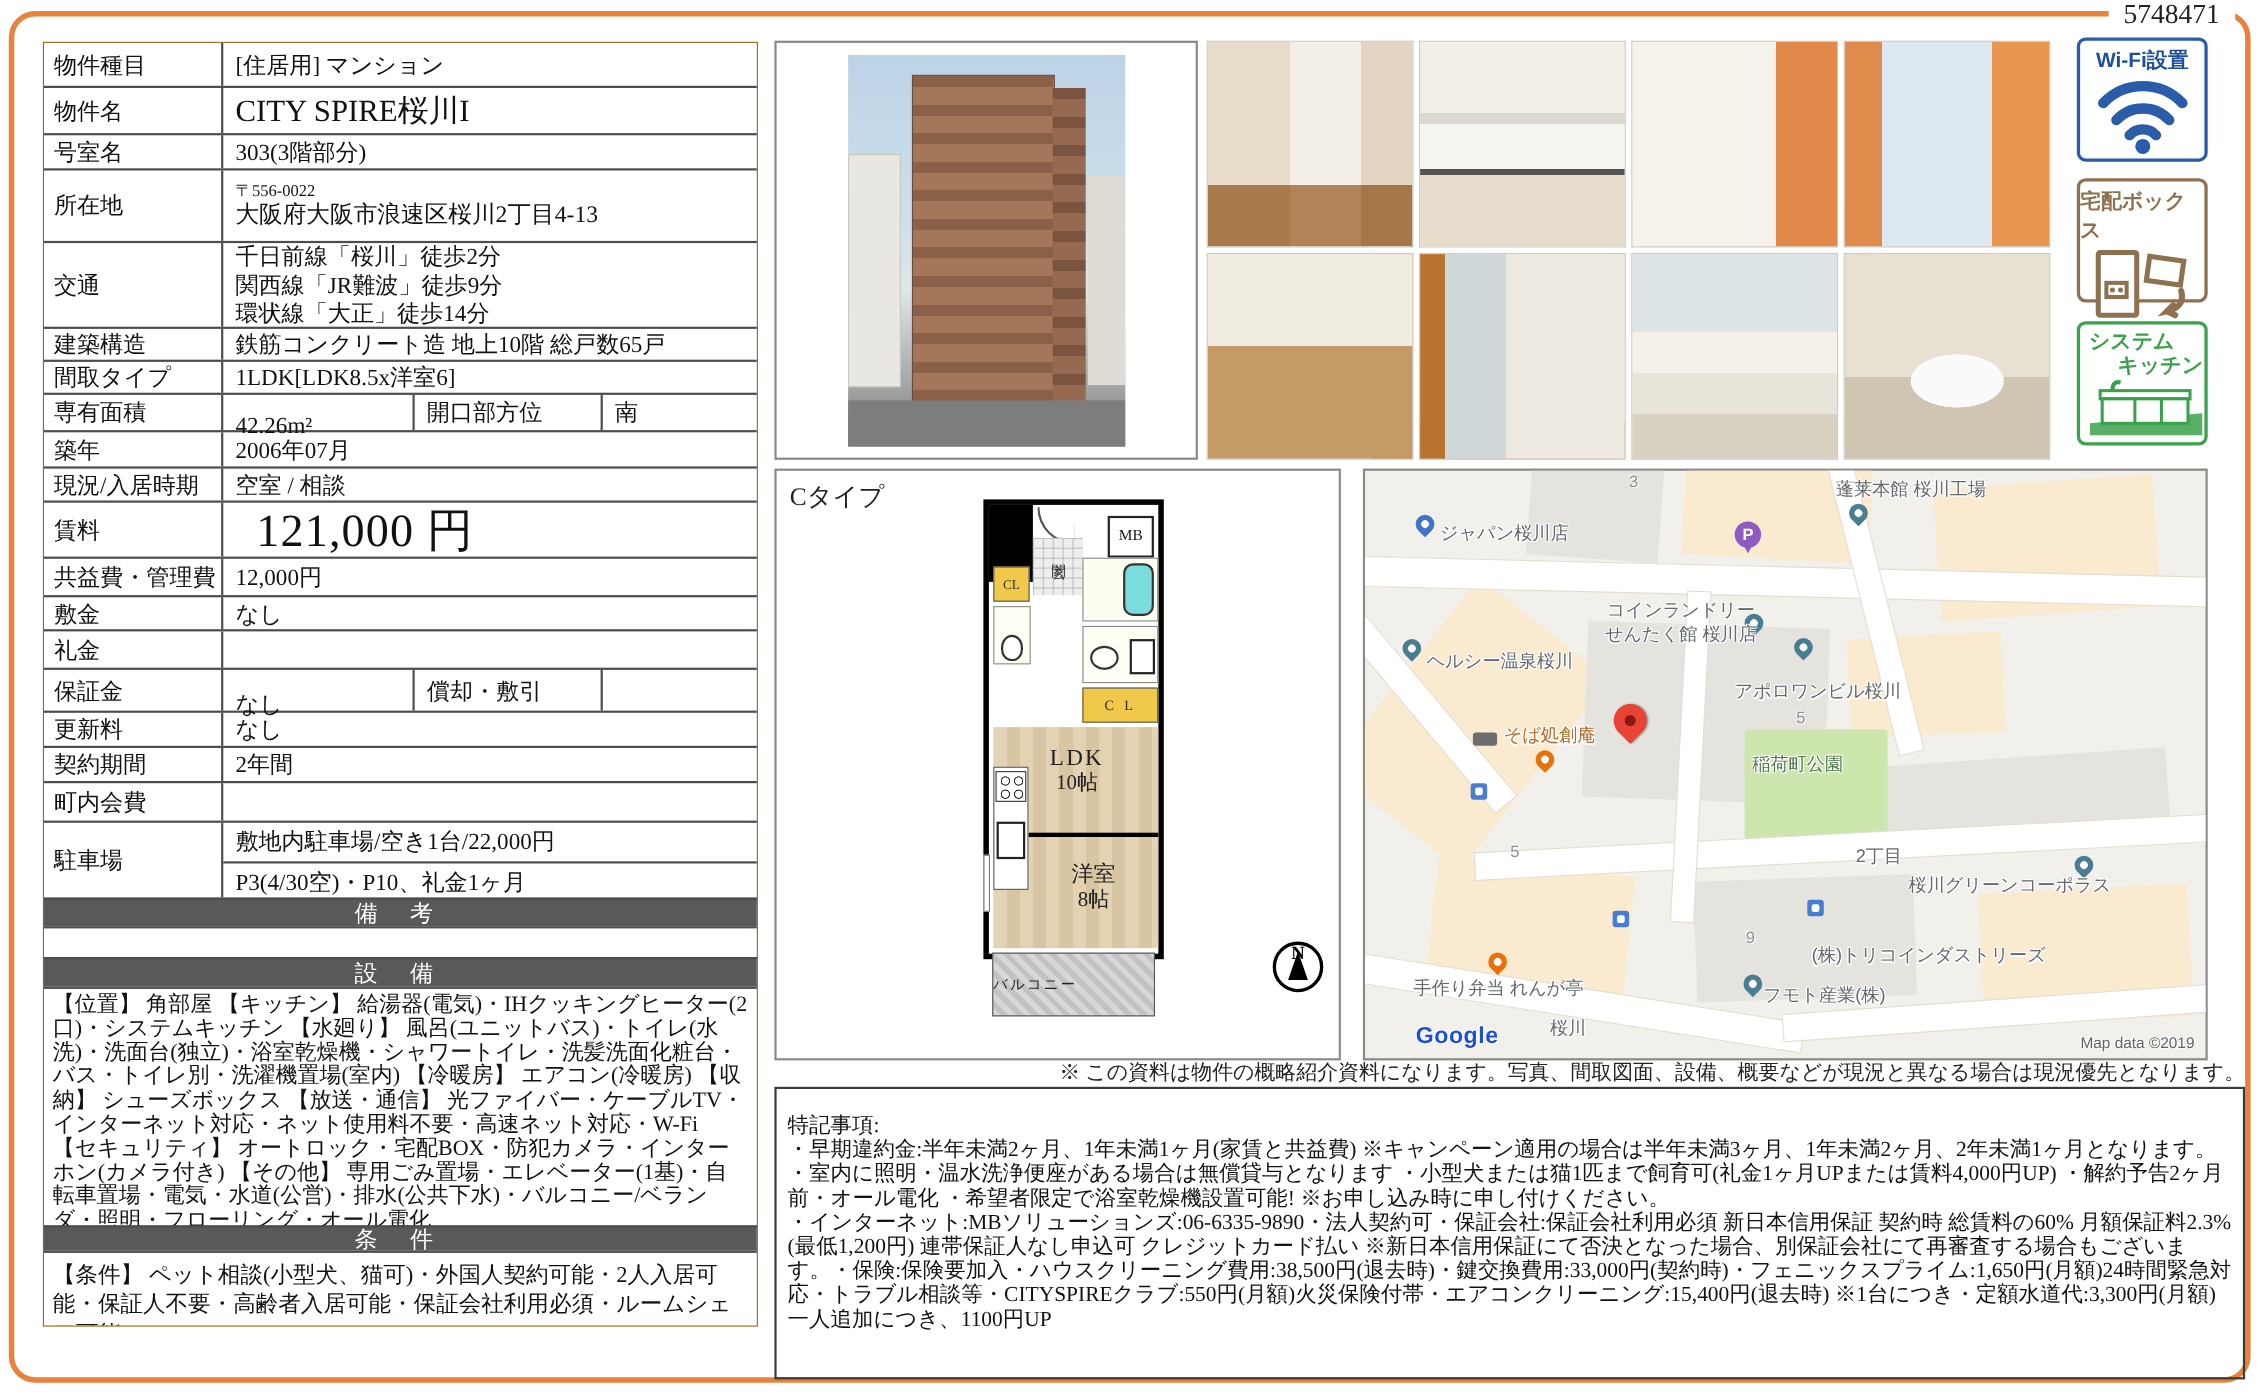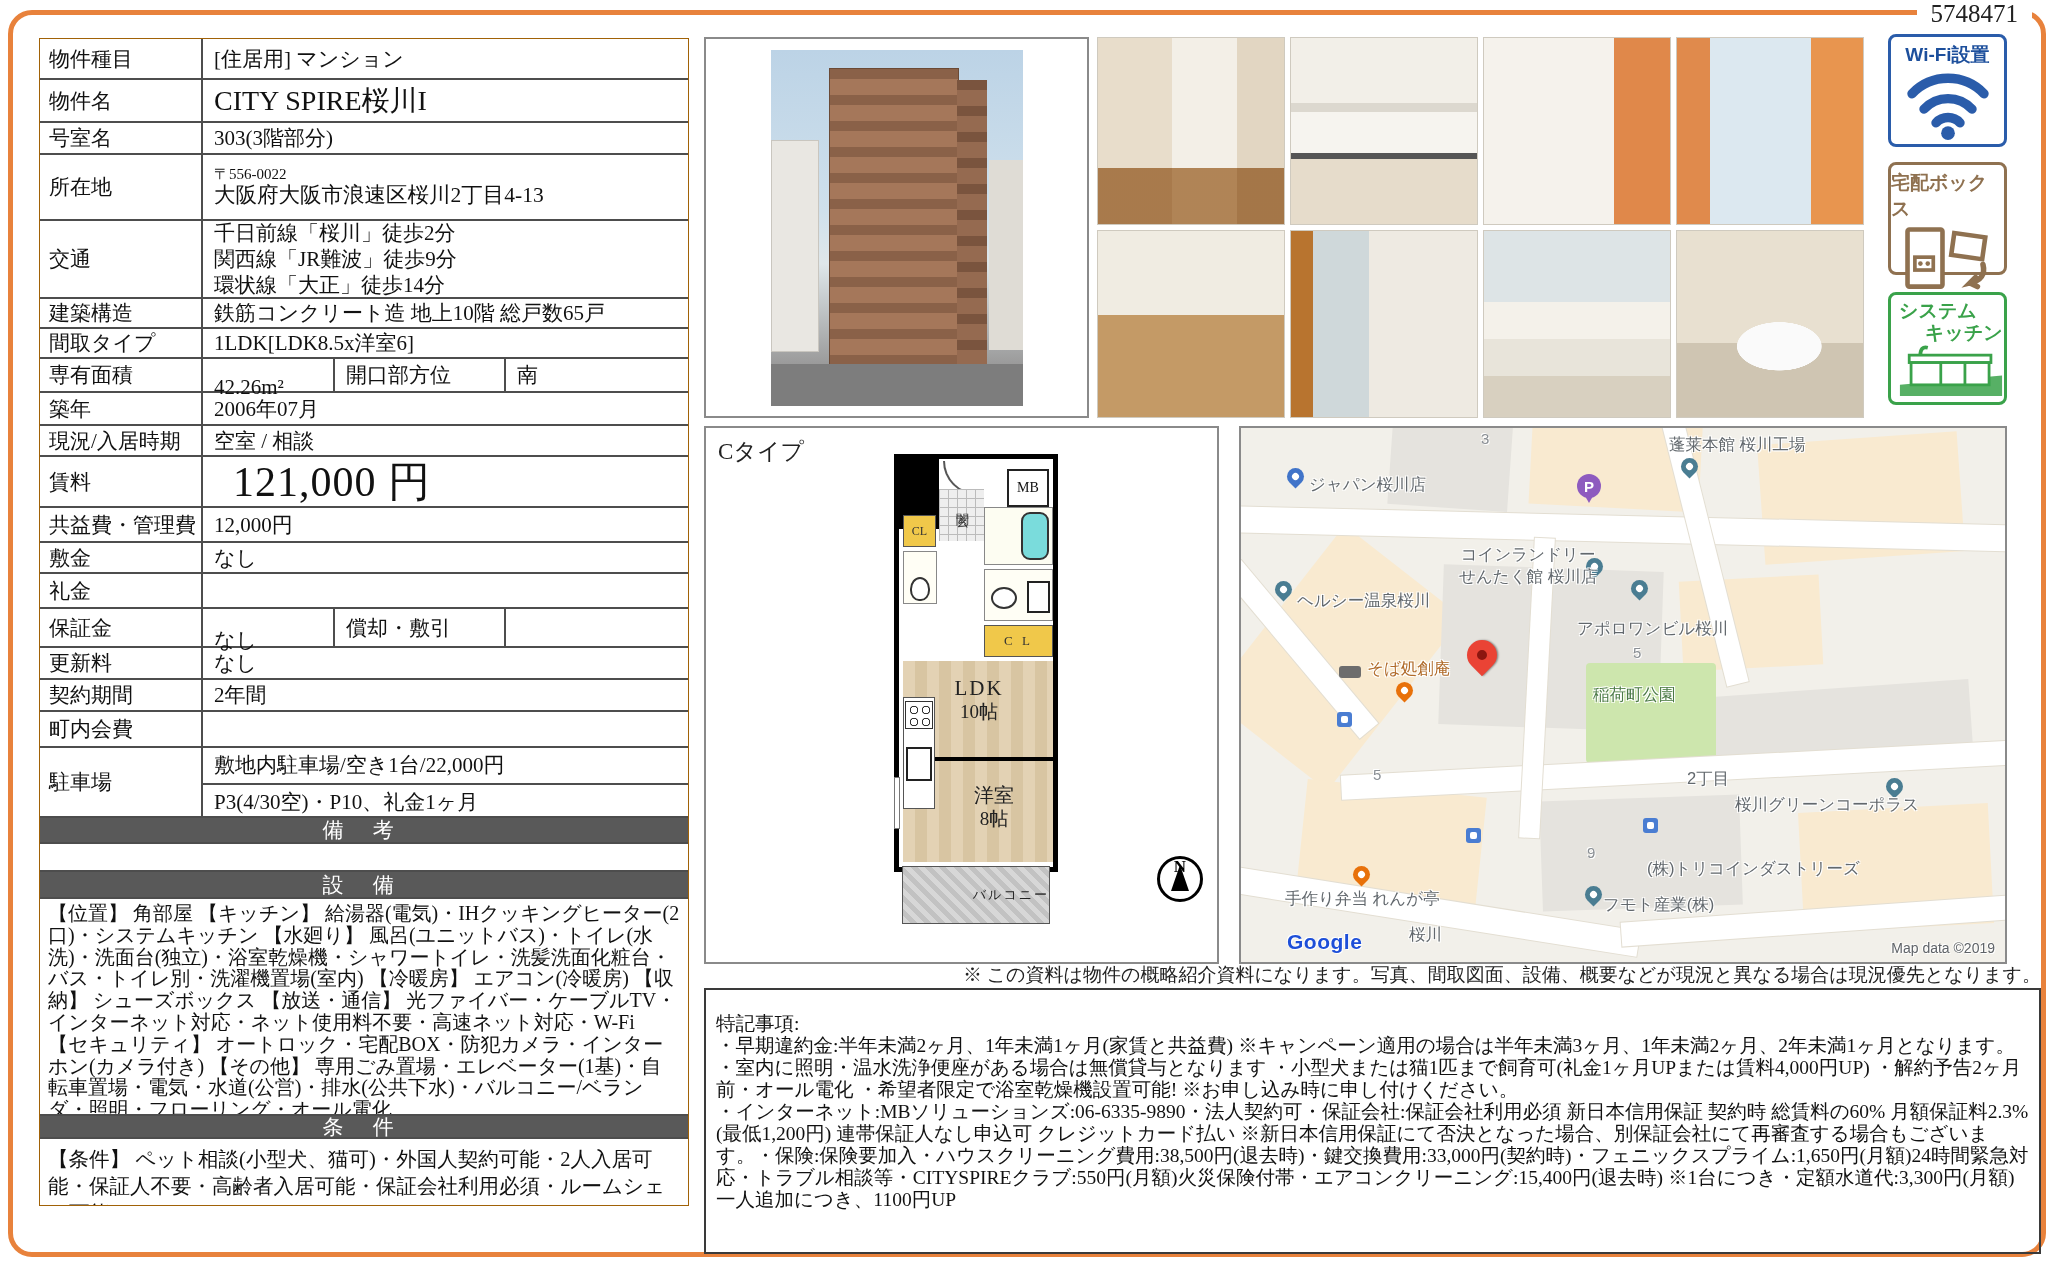--- a/index.html
+++ b/index.html
@@ -10,21 +10,21 @@
   .docnum{position:absolute;top:0px;right:24px;background:#fff;padding:0 14px;
           font-size:25px;color:#222;z-index:5;}
 
   
   .ptable{position:absolute;left:39px;top:38px;width:650px;border:1px solid #a16207;background:#fff;box-sizing:border-box;}
   .trow{display:flex;align-items:center;border-top:2px solid #4d4d4d;box-sizing:border-box;font-size:21px;}
   .trow:first-child{border-top:none;}
   .tlabel{width:163px;align-self:stretch;display:flex;align-items:center;
           border-right:2px solid #4d4d4d;padding-left:9px;box-sizing:border-box;flex-shrink:0;}
   .tval{flex:1;padding-left:11px;box-sizing:border-box;}
-  .c1{width:130px;align-self:stretch;display:flex;align-items:center;padding-left:11px;box-sizing:border-box;flex-shrink:0;margin-top:24px;}
+  .c1{width:172px;align-self:stretch;display:flex;align-items:center;padding-left:11px;box-sizing:border-box;flex-shrink:0;margin-top:24px;}
   .c2{width:171px;align-self:stretch;display:flex;align-items:center;padding-left:11px;
       border-left:2px solid #4d4d4d;box-sizing:border-box;flex-shrink:0;}
   .c3{flex:1;align-self:stretch;display:flex;align-items:center;padding-left:11px;
       border-left:2px solid #4d4d4d;box-sizing:border-box;}
   .big-name{font-size:28px;}
   .zip{display:block;font-size:15px;line-height:17px;}
   .addr{display:block;font-size:21.5px;line-height:25px;}
   .mline{display:block;line-height:26px;}
   .rent{font-size:42px;letter-spacing:1px;padding-left:30px;}
   .park2{border-top:2px solid #4d4d4d;}
@@ -88,21 +88,21 @@
   .tub{background:#7adcdc;border:2px solid #333;border-radius:9px;}
   .wbox{background:#fff;border:2px solid #222;}
   .stove{background:#fff;border:1px solid #333;background-image:
          radial-gradient(circle 4px at 8px 8px,#fff 3px,#333 3.5px 4px,transparent 4.5px),
          radial-gradient(circle 4px at 20px 8px,#fff 3px,#333 3.5px 4px,transparent 4.5px),
          radial-gradient(circle 4px at 8px 20px,#fff 3px,#333 3.5px 4px,transparent 4.5px),
          radial-gradient(circle 4px at 20px 20px,#fff 3px,#333 3.5px 4px,transparent 4.5px);}
   .arc{border:2px solid #555;border-radius:0 0 0 100%;border-top:none;border-right:none;background:transparent;}
   .toiletb{background:#fff;border:2px solid #333;border-radius:50% 50% 45% 45%;}
   .balc{position:absolute;left:196px;top:438px;width:148px;height:58px;background:#c2c2c2;
-        border:1px solid #555;box-sizing:border-box;display:flex;align-items:center;justify-content:flex-end;
+        border:1px solid #555;box-sizing:border-box;display:flex;align-items:center;justify-content:flex-start;
         background-image:repeating-linear-gradient(45deg,rgba(255,255,255,.35) 0 5px,transparent 5px 10px);}
   .balc span{font-size:13px;color:#222;letter-spacing:2px;}
   .compass{position:absolute;left:448px;top:428px;width:52px;height:64px;text-align:center;}
   .compass .ring{width:46px;height:46px;border:3px solid #000;border-radius:50%;box-sizing:border-box;
                  margin:0 auto;position:relative;background:#fff;}
   .needle{position:absolute;left:50%;top:6px;transform:translateX(-50%);width:0;height:0;
           border-left:9px solid transparent;border-right:9px solid transparent;border-bottom:26px solid #000;}
   .nlabel{font-size:17px;font-weight:bold;color:#000;line-height:16px;}
 
   

